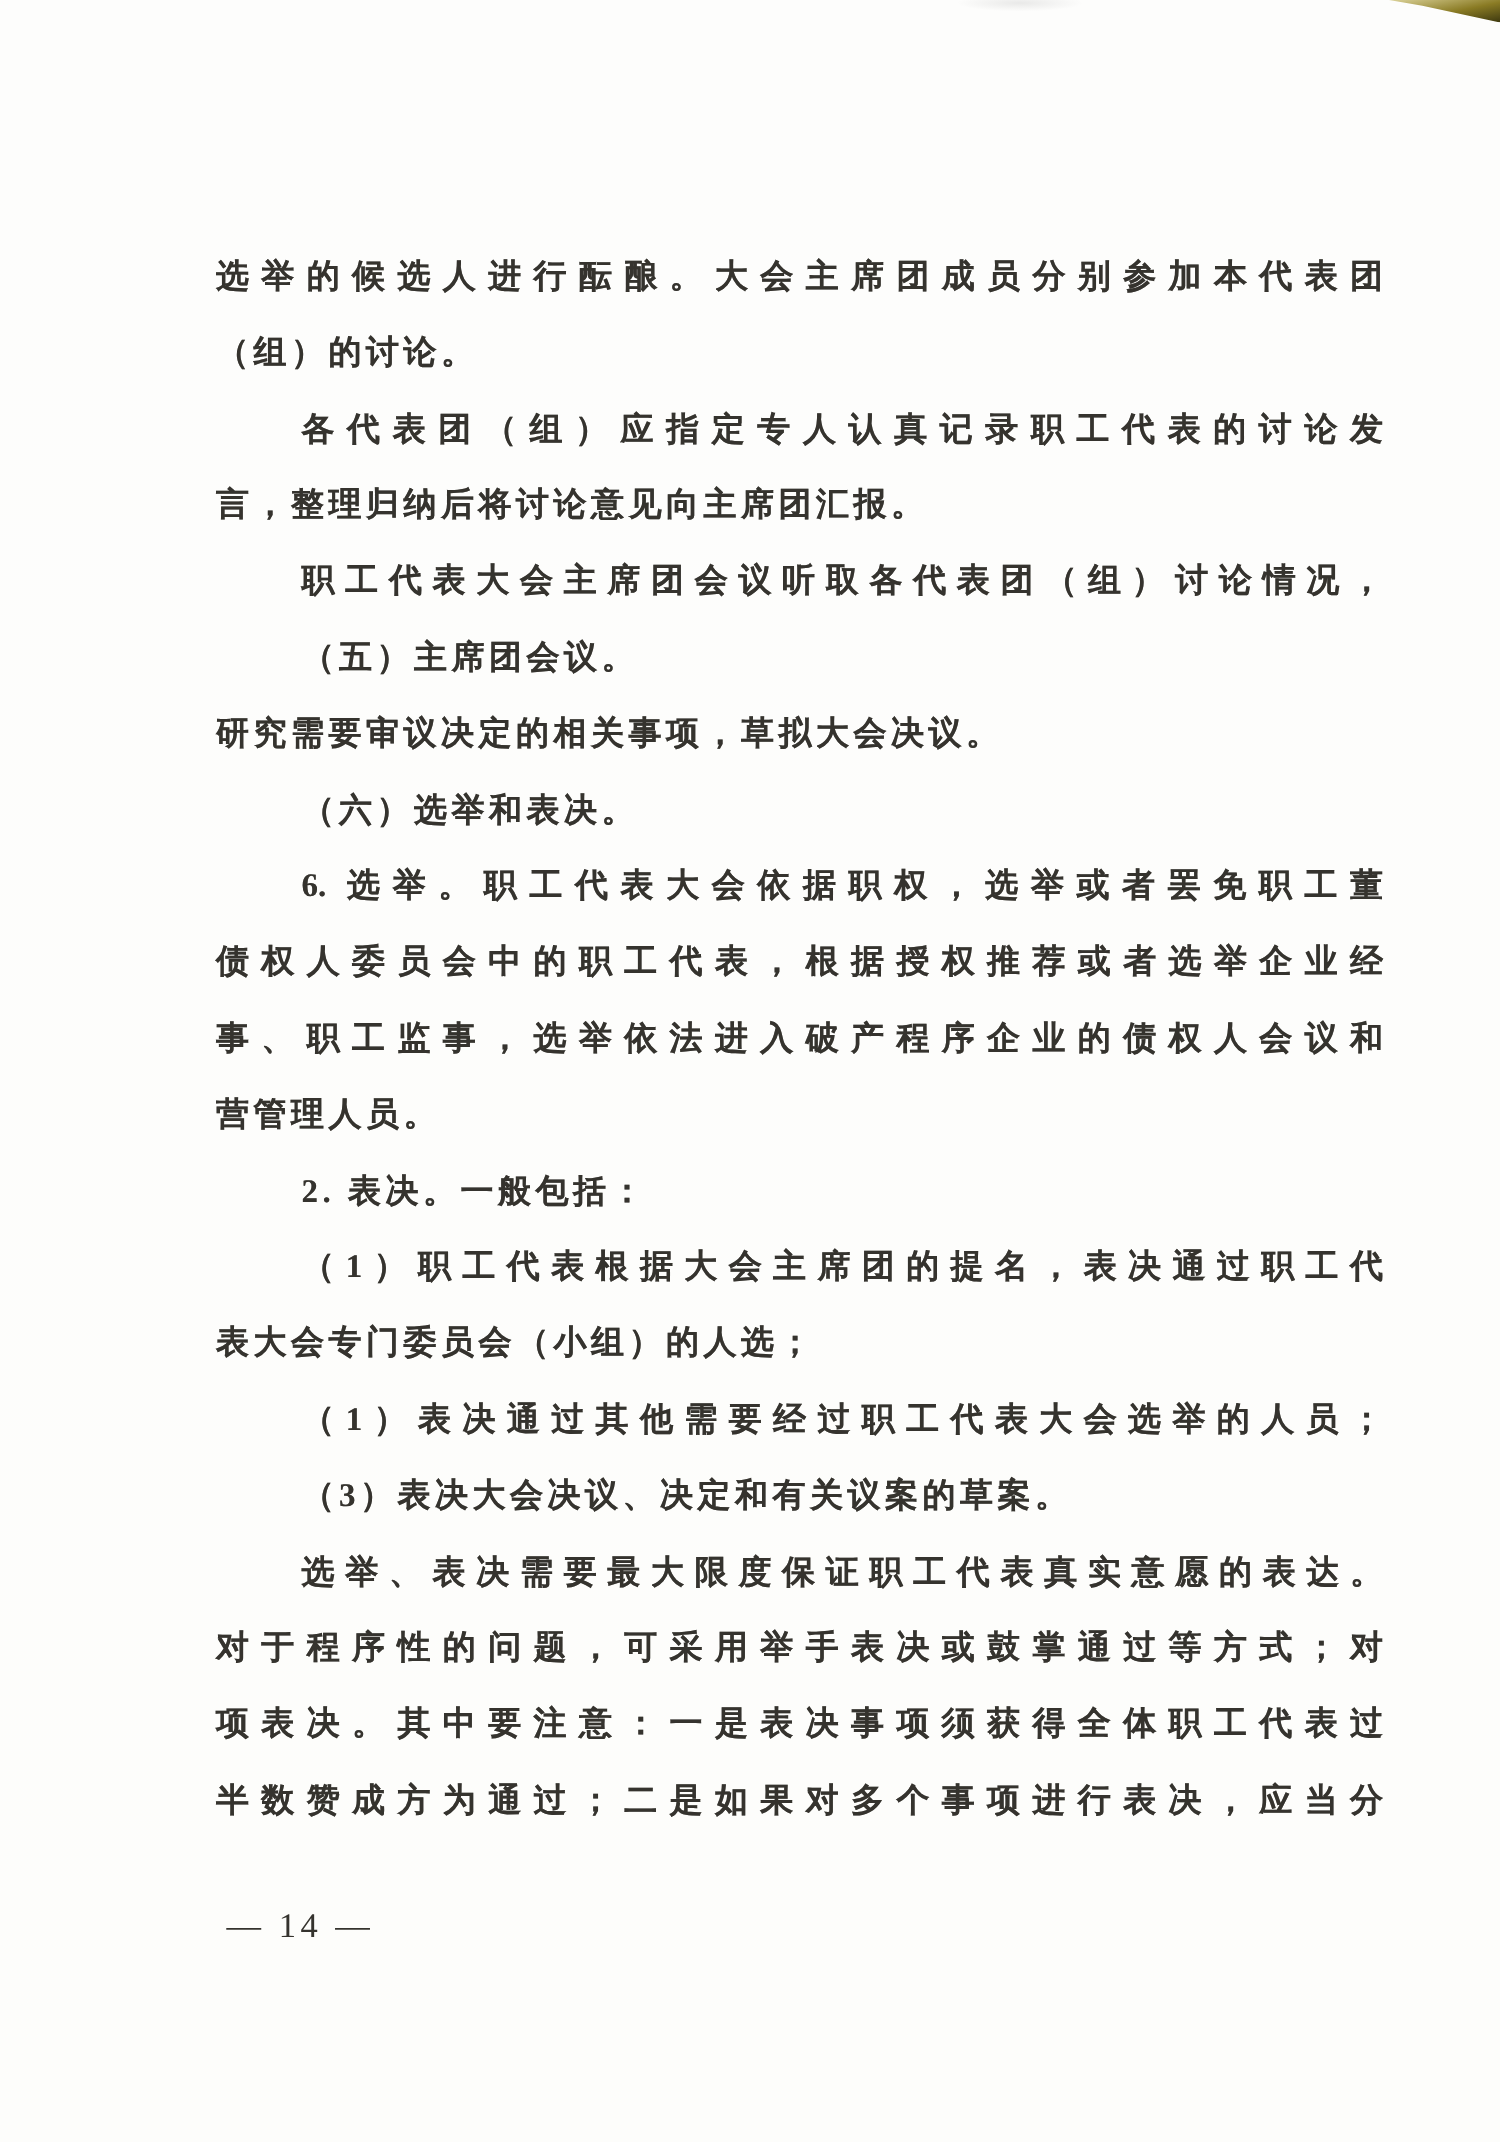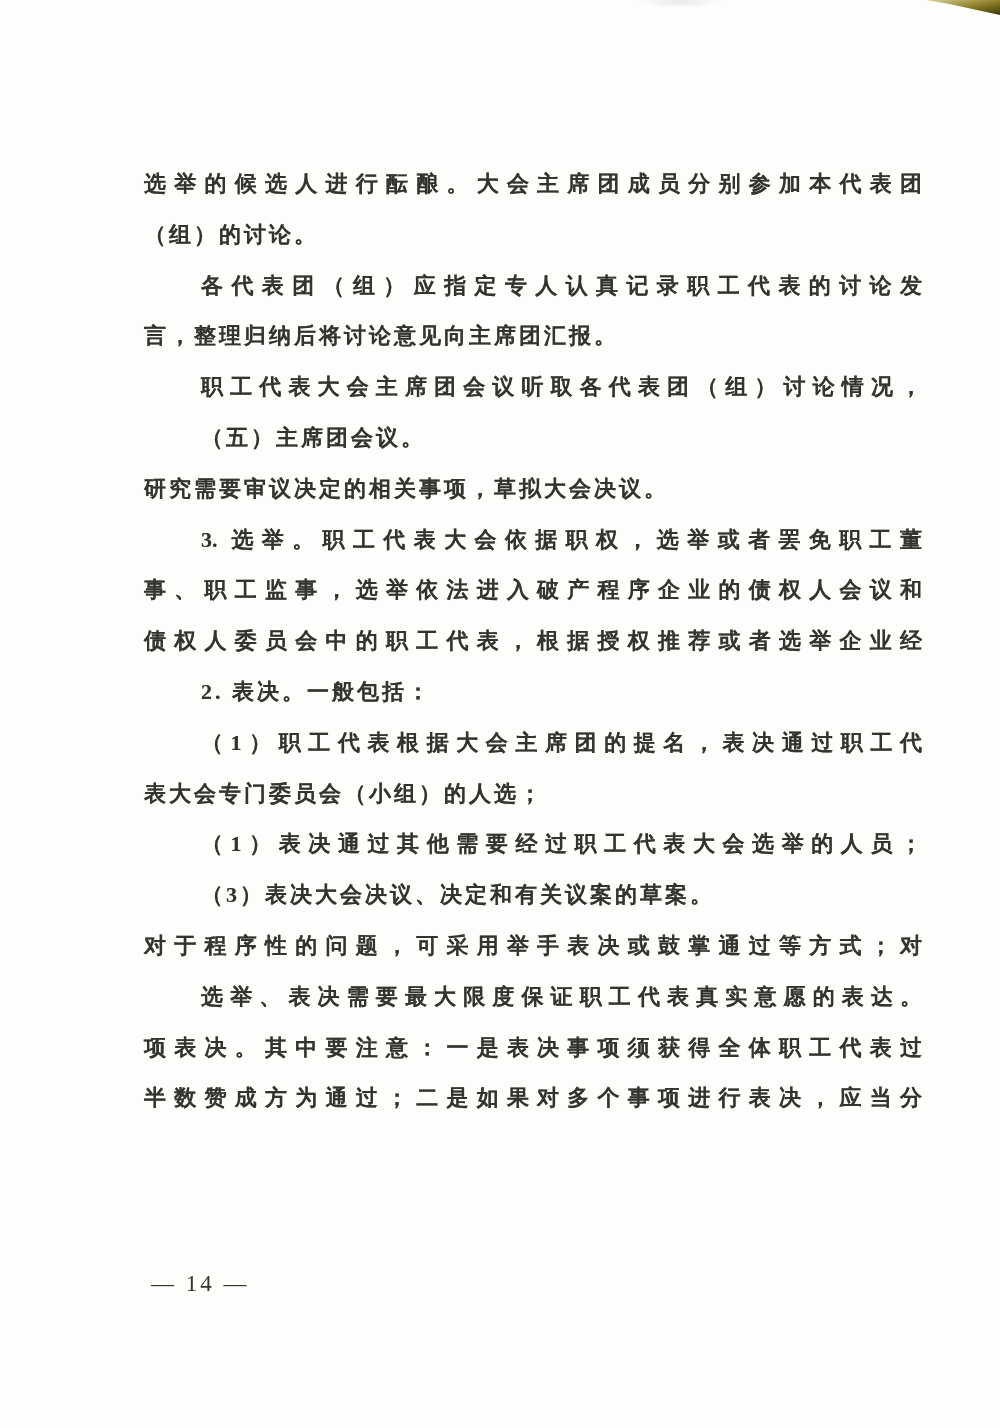--- a/index.html
+++ b/index.html
@@ -73,29 +73,31 @@
   <div class="corner-artifact"></div>
 
   <div class="page-body">
     <div class="line justify">选举的候选人进行酝酿。大会主席团成员分别参加本代表团</div>
     <div class="line">（组）的讨论。</div>
     <div class="line indent justify">各代表团（组）应指定专人认真记录职工代表的讨论发</div>
     <div class="line">言，整理归纳后将讨论意见向主席团汇报。</div>
     <div class="line indent justify">职工代表大会主席团会议听取各代表团（组）讨论情况，</div>
     <div class="line indent">（五）主席团会议。</div>
     <div class="line">研究需要审议决定的相关事项，草拟大会决议。</div>
-    <div class="line indent justify">3. 选举。职工代表大会依据职权，选举或者罢免职工董</div>
+    <div class="line indent">（六）选举和表决。</div>
+    <div class="line indent justify">6. 选举。职工代表大会依据职权，选举或者罢免职工董</div>
+    <div class="line justify">债权人委员会中的职工代表，根据授权推荐或者选举企业经</div>
     <div class="line justify">事、职工监事，选举依法进入破产程序企业的债权人会议和</div>
-    <div class="line justify">债权人委员会中的职工代表，根据授权推荐或者选举企业经</div>
+    <div class="line">营管理人员。</div>
     <div class="line indent">2. 表决。一般包括：</div>
     <div class="line indent justify">（1）职工代表根据大会主席团的提名，表决通过职工代</div>
     <div class="line">表大会专门委员会（小组）的人选；</div>
     <div class="line indent justify">（1）表决通过其他需要经过职工代表大会选举的人员；</div>
     <div class="line indent">（3）表决大会决议、决定和有关议案的草案。</div>
+    <div class="line indent justify">选举、表决需要最大限度保证职工代表真实意愿的表达。</div>
     <div class="line justify">对于程序性的问题，可采用举手表决或鼓掌通过等方式；对</div>
-    <div class="line indent justify">选举、表决需要最大限度保证职工代表真实意愿的表达。</div>
     <div class="line justify">项表决。其中要注意：一是表决事项须获得全体职工代表过</div>
     <div class="line justify">半数赞成方为通过；二是如果对多个事项进行表决，应当分</div>
   </div>
 
   <div class="page-footer">— 14 —</div>
 
 </div>
 
 </body></html>

